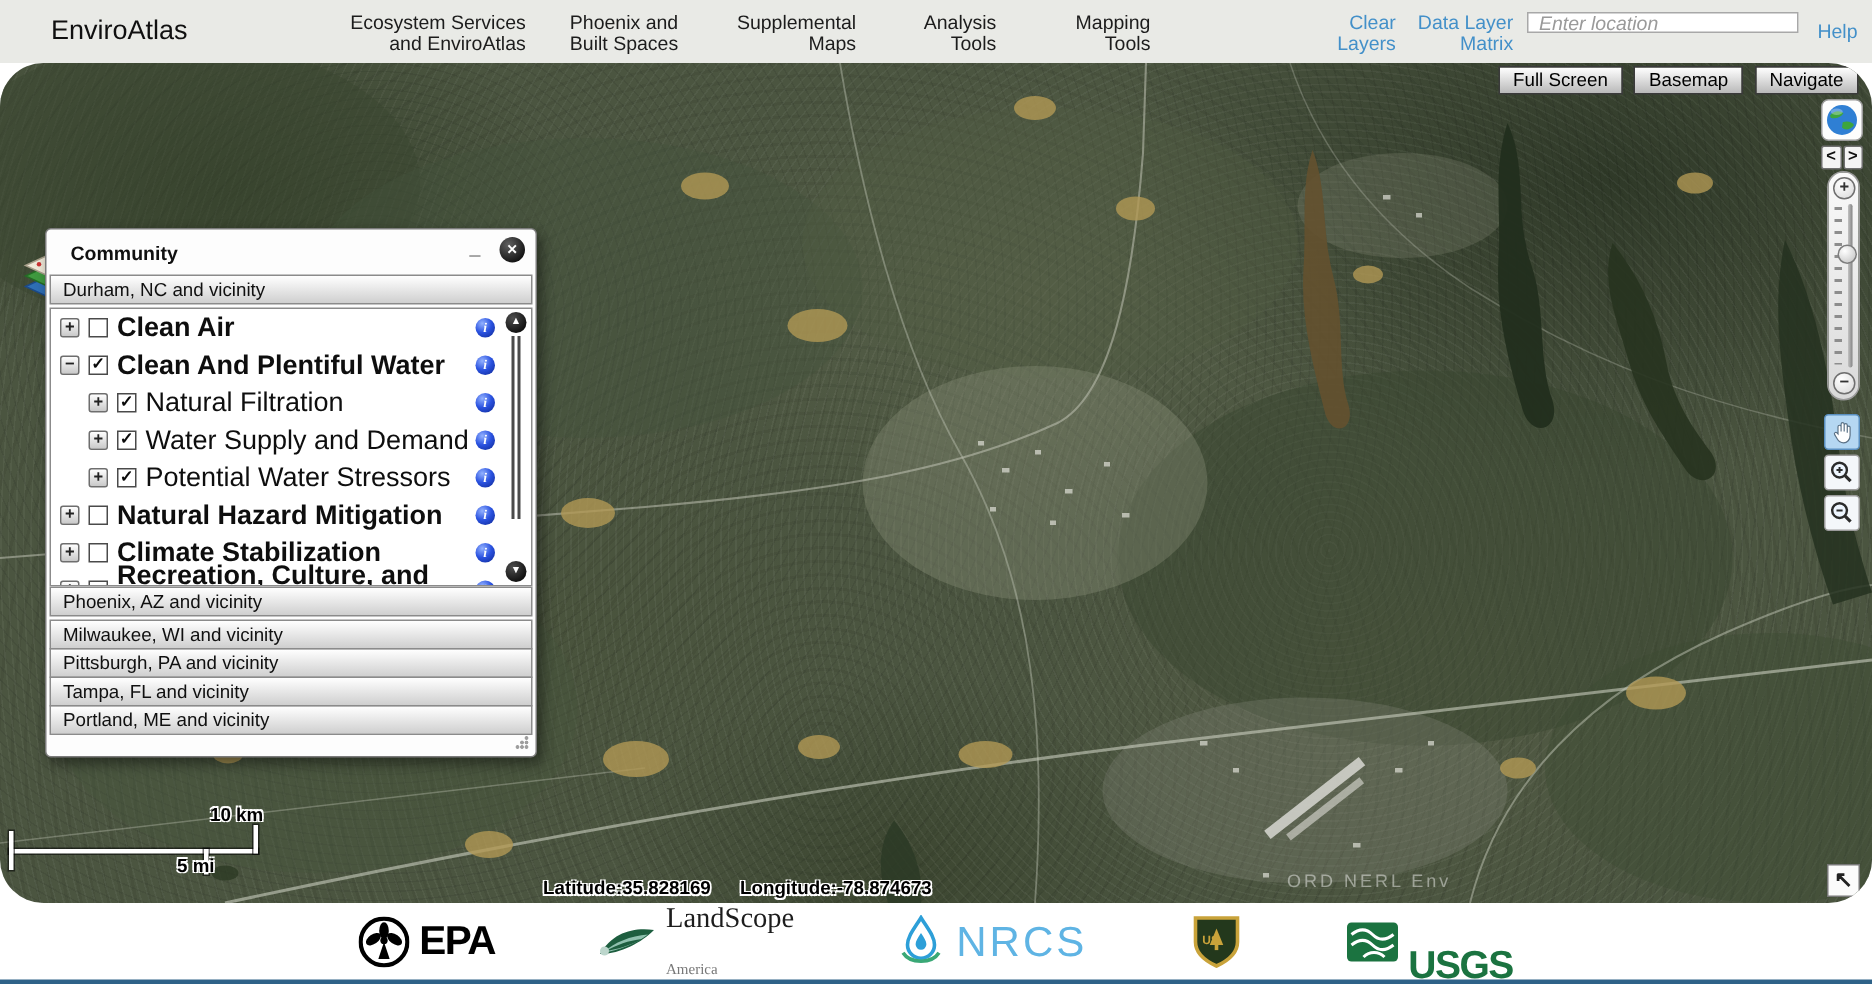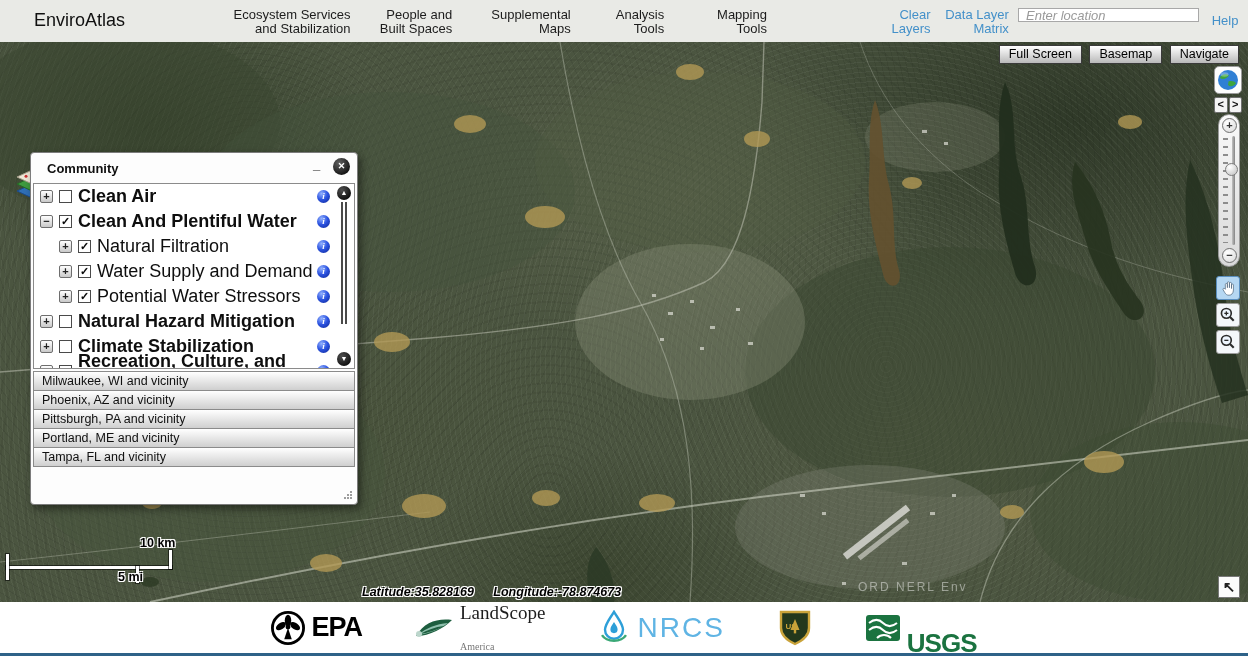--- a/index.html
+++ b/index.html
@@ -23,20 +23,21 @@
   
   .map { position:absolute; left:0; top:42px; width:1248px; height:560px; overflow:hidden;
          background-color:#4b5540;
          background-image:
            radial-gradient(ellipse 340px 220px at 12% 15%, rgba(52,64,42,.85), transparent 65%),
            radial-gradient(ellipse 420px 260px at 55% 28%, rgba(97,105,80,.5), transparent 60%),
            radial-gradient(ellipse 520px 300px at 86% 14%, rgba(40,50,34,.8), transparent 65%),
            radial-gradient(ellipse 380px 260px at 28% 68%, rgba(72,82,57,.55), transparent 60%),
            radial-gradient(ellipse 430px 280px at 76% 74%, rgba(90,96,72,.45), transparent 60%),
            radial-gradient(ellipse 320px 220px at 48% 96%, rgba(54,64,42,.7), transparent 60%);
+         border-radius: 29px;
   }
   .map-noise { position:absolute; inset:0; pointer-events:none; opacity:.9;
     background-image:
       repeating-radial-gradient(circle at 20% 30%, rgba(0,0,0,.07) 0 1px, transparent 1px 6px),
       repeating-radial-gradient(circle at 71% 58%, rgba(255,255,255,.05) 0 1px, transparent 1px 5px),
       repeating-radial-gradient(circle at 44% 82%, rgba(0,0,0,.06) 0 2px, transparent 2px 9px);
   }
   .features { position:absolute; inset:0; width:100%; height:100%; }
 
   
@@ -120,43 +121,43 @@
     background:
       radial-gradient(circle at 9px 3px, #9d9d9d 1px, transparent 1.5px),
       radial-gradient(circle at 6px 6px, #9d9d9d 1px, transparent 1.5px),
       radial-gradient(circle at 9px 6px, #9d9d9d 1px, transparent 1.5px),
       radial-gradient(circle at 3px 9px, #9d9d9d 1px, transparent 1.5px),
       radial-gradient(circle at 6px 9px, #9d9d9d 1px, transparent 1.5px),
       radial-gradient(circle at 9px 9px, #9d9d9d 1px, transparent 1.5px); }
 
   
   .footer { position:absolute; left:0; bottom:0; width:1248px; height:54px; background:#fff;
-            border-bottom:3px solid #2e6288; display:flex; align-items:center; justify-content:center; gap:52px; }
+            border-bottom:3px solid #2e6288; display:flex; align-items:center; justify-content:center; gap:68px; }
   .logo { display:flex; align-items:center; gap:6px; cursor:pointer; }
   .epatxt { font-size:27px; font-weight:bold; color:#000; letter-spacing:-1px; }
   .lstext { display:flex; flex-direction:column; line-height:1; }
   .lstext .ls1 { font-family:"Liberation Serif",serif; font-size:19px; color:#1d1d1d; }
   .lstext .ls2 { font-family:"Liberation Serif",serif; font-size:10px; color:#777; margin-top:20px; }
   .nrcstxt { font-size:28px; color:#5fb4e4; letter-spacing:2px; }
   .usgstxt { font-size:26px; font-weight:bold; color:#1b7340; letter-spacing:-1px;margin-top:32px; }
 </style>
 </head>
 <body>
 
 <div id="app">
 
   <div class="nav">
     <div class="brand">EnviroAtlas</div>
 
     <div class="navitem" style="left:292px">
       <span>Ecosystem Services</span><br>
-      <span>and Stabilization</span>
+      <span>and EnviroAtlas</span>
     </div>
     <div class="navitem" style="left:416px">
-      <span>People and</span><br>
+      <span>Phoenix and</span><br>
       <span>Built Spaces</span>
     </div>
     <div class="navitem" style="left:531px">
       <span>Supplemental</span><br>
       <span>Maps</span>
     </div>
     <div class="navitem" style="left:640px">
       <span>Analysis</span><br>
       <span>Tools</span>
     </div>
@@ -299,21 +300,21 @@
     </div>
     <div class="ctl home-btn"></div>
 
     <div class="sb" style="left:6px; top:524px; width:166px; height:3px;"></div>
     <div class="sb" style="left:6px; top:512px; width:3px; height:26px;"></div>
     <div class="sb" style="left:169px; top:508px; width:3px; height:19px;"></div>
     <div class="sb" style="left:136px; top:524px; width:3px; height:17px;"></div>
     <div class="outline-text" style="left:140px; top:494px;">10 km</div>
     <div class="outline-text" style="left:118px; top:528px;">5 mi</div>
 
-    <div class="outline-text coords" style="left:362px; top:543px;font-style:italic;">
+    <div class="outline-text coords" style="left:362px; top:543px;">
       <span>Latitude:35.828169</span>
       <span>Longitude:-78.874673</span>
     </div>
 
     <div class="attribution">ORD  NERL  Env</div>
 
     <div class="layers-icon">
       <svg width="34" height="38" viewBox="0 0 34 38">
         <path d="M3,27 L17,20.5 L31,27 L17,33.5 z" fill="#2f6fb5" stroke="#1b4a8a" stroke-width="1"></path>
         <path d="M3,20 L17,13.5 L31,20 L17,26.5 z" fill="#3f9a3f" stroke="#256b25" stroke-width="1"></path>
@@ -324,20 +325,21 @@
       </svg>
     </div>
 
     <div class="panel">
       <div class="ptitlebar">
         <span class="ptitle">Community</span>
         <span class="pmin">_</span>
         <span class="pclose">✕</span>
       </div>
 
+      <div class="acc acc-active">Durham, NC and vicinity</div>
 
       <div class="tree">
         <div class="trow lvl0">
           <span class="expand">+</span>
           <span class="cbox"></span>
           <span class="tlabel">Clean Air</span>
           <span class="info"></span>
         </div>
         <div class="trow lvl0">
           <span class="expand">−</span>
@@ -379,25 +381,25 @@
           <span class="expand">+</span>
           <span class="cbox"></span>
           <span class="tlabel">Recreation, Culture, and Aesthetics</span>
           <span class="info"></span>
         </div>
         <span class="scroll-btn scroll-up"></span>
         <span class="scroll-track"></span>
         <span class="scroll-btn scroll-down"></span>
       </div>
 
+      <div class="acc">Phoenix, AZ and vicinity</div>
       <div class="acc" style="margin-top:2px">Milwaukee, WI and vicinity</div>
-      <div class="acc">Phoenix, AZ and vicinity</div>
       <div class="acc">Pittsburgh, PA and vicinity</div>
+      <div class="acc">Tampa, FL and vicinity</div>
       <div class="acc">Portland, ME and vicinity</div>
-      <div class="acc">Tampa, FL and vicinity</div>
 
       <span class="grip"></span>
     </div>
   </div>
 
   <div class="footer">
     <div class="logo">
       <svg width="34" height="34" viewBox="0 0 36 36">
         <circle cx="18" cy="18" r="16.5" fill="#fff" stroke="#000" stroke-width="3"></circle>
         <ellipse cx="18" cy="10" rx="3.4" ry="6" fill="#000"></ellipse>

